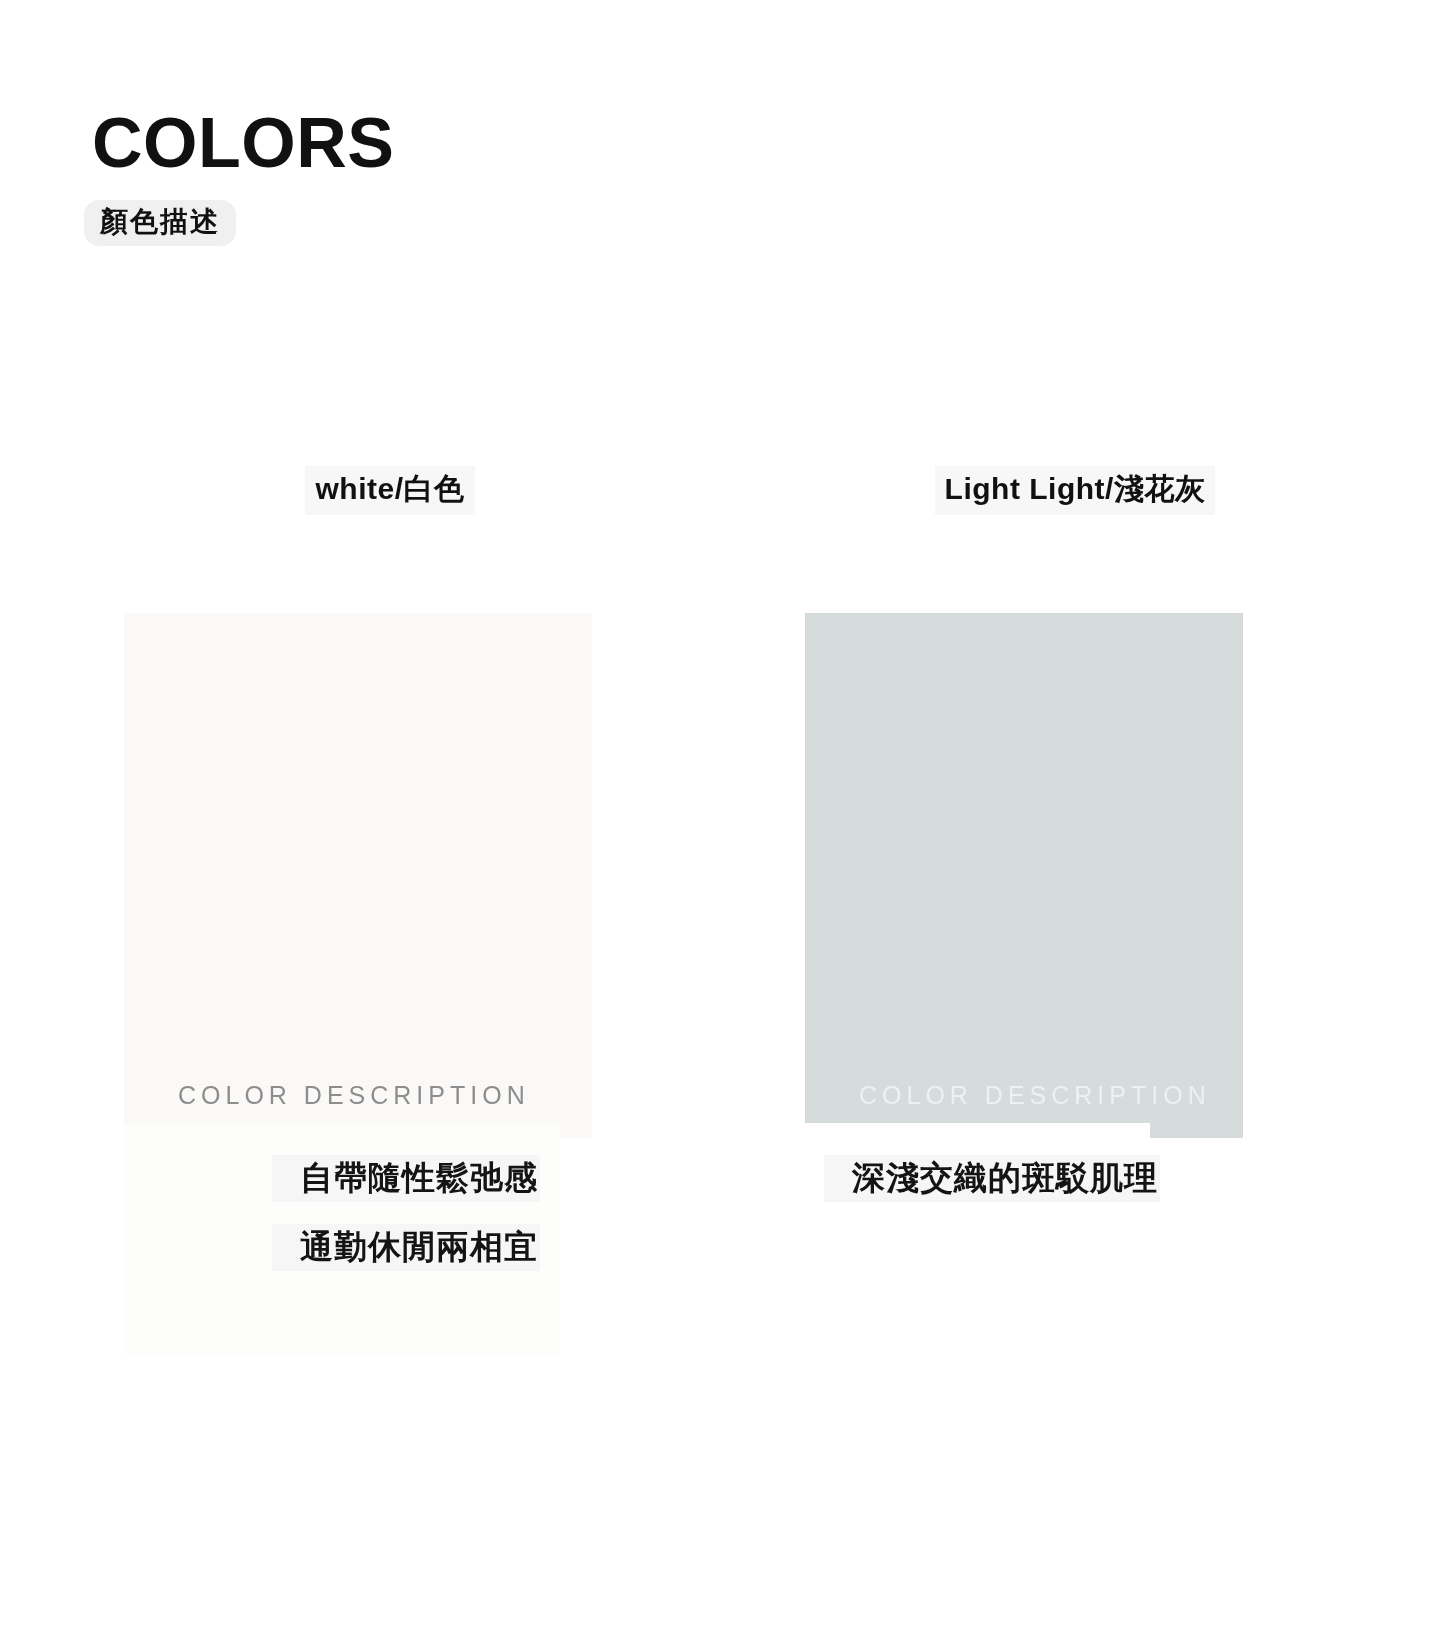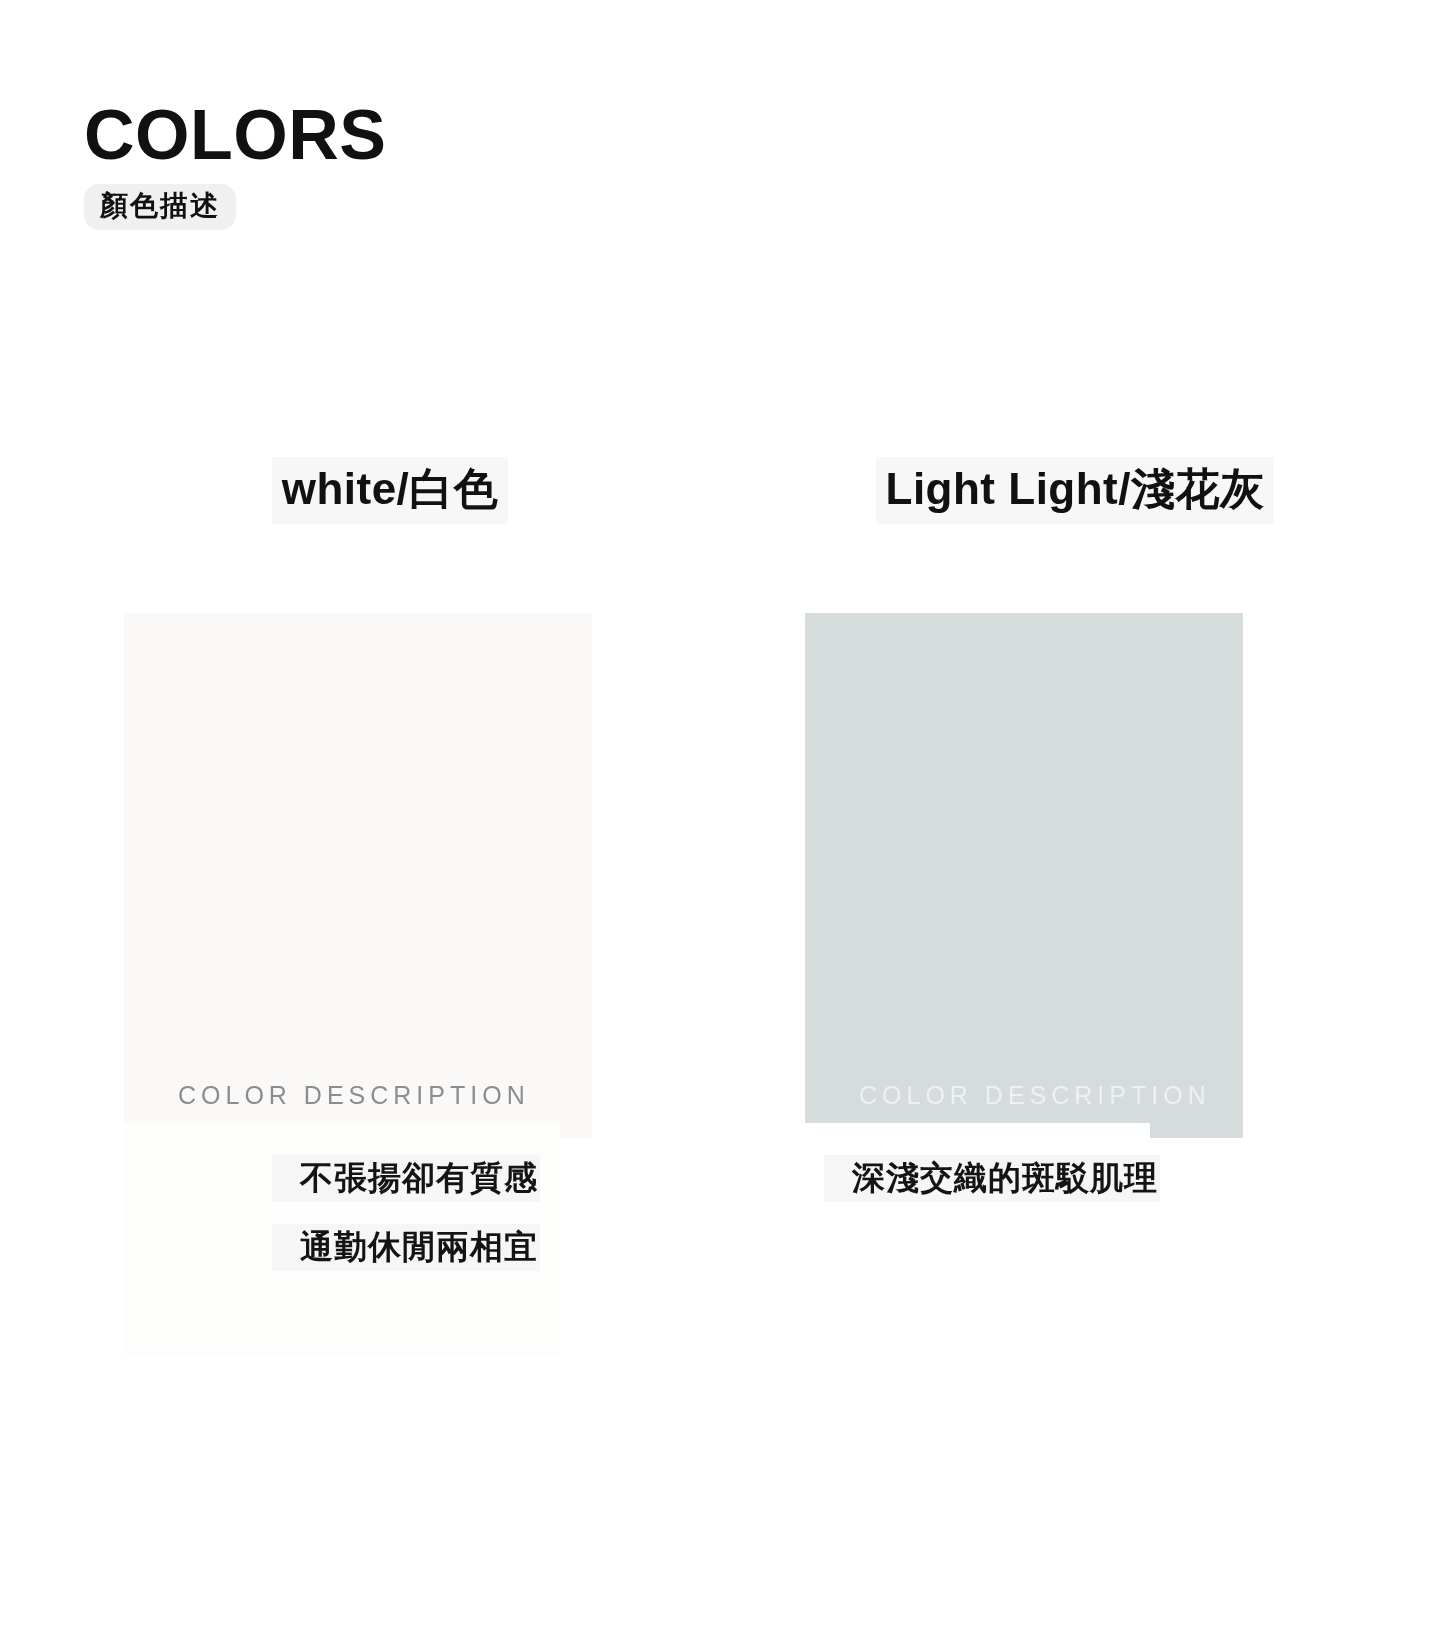--- a/index.html
+++ b/index.html
@@ -21,21 +21,21 @@
     left: 84px;
     top: 100px;
     width: 600px;
   }
   #page-title {
     font-size: 70px;
     font-weight: 700;
     letter-spacing: 0.5px;
     color: #111111;
     line-height: 1.0;
-    margin: 0;
+    margin: 8px;
     white-space: nowrap;
   }
   #page-subtitle-wrap {
     margin-top: 14px;
     display: inline-block;
   }
   #page-subtitle {
     display: inline-block;
     background: #f0f0f0;
     color: #111111;
@@ -68,21 +68,21 @@
     top: 0;
     left: 0;
     width: 660px;
     height: 70px;
     display: flex;
     align-items: center;
     justify-content: center;
   }
   .swatch-heading-text {
     display: inline-block;
-    font-size: 44px;
+    font-size: 30px;
     font-weight: 700;
     color: #111111;
     letter-spacing: 0.5px;
     background: #f7f7f8;
     padding: 3px 10px 5px 10px;
     white-space: nowrap;
   }
 
   
   .swatch-chip {
@@ -168,21 +168,21 @@
       <span class="swatch-heading-text">white/白色</span>
     </div>
 
     <div class="swatch-chip" style="background: rgb(250, 249, 247);">
       <span class="swatch-chip-label">COLOR  DESCRIPTION</span>
     </div>
 
     <div class="swatch-desc-panel" style="background: rgb(253, 253, 252);"></div>
 
     <div class="swatch-desc-lines">
-      <div class="desc-line"><span>不張揚卻有質感</span></div>
+      <div class="desc-line"><span>自帶隨性鬆弛感</span></div>
       <div class="desc-line"><span>通勤休閒兩相宜</span></div>
     </div>
   </div>
 
   <div class="swatch-col col-1">
     <div class="swatch-heading">
       <span class="swatch-heading-text">Light Light/淺花灰</span>
     </div>
 
     <div class="swatch-chip" style="background: rgb(214, 220, 220);">

